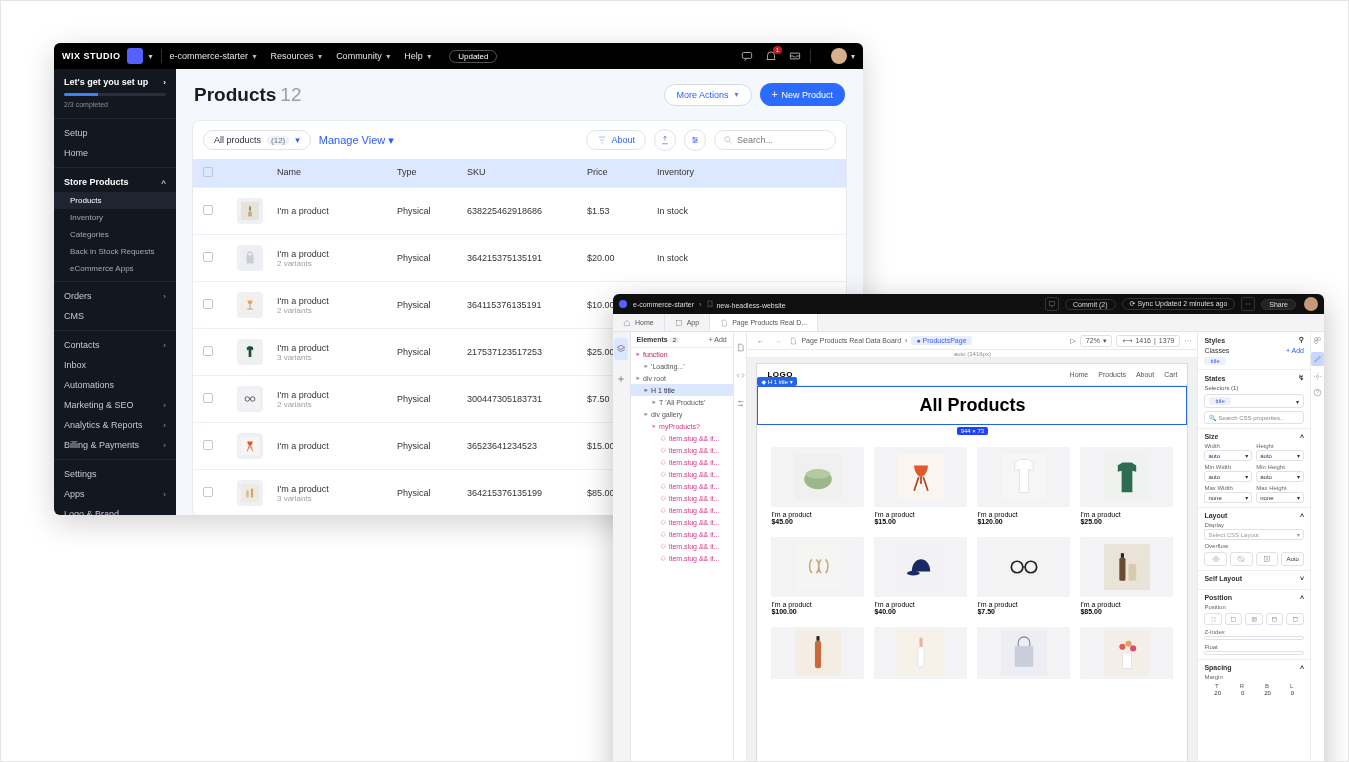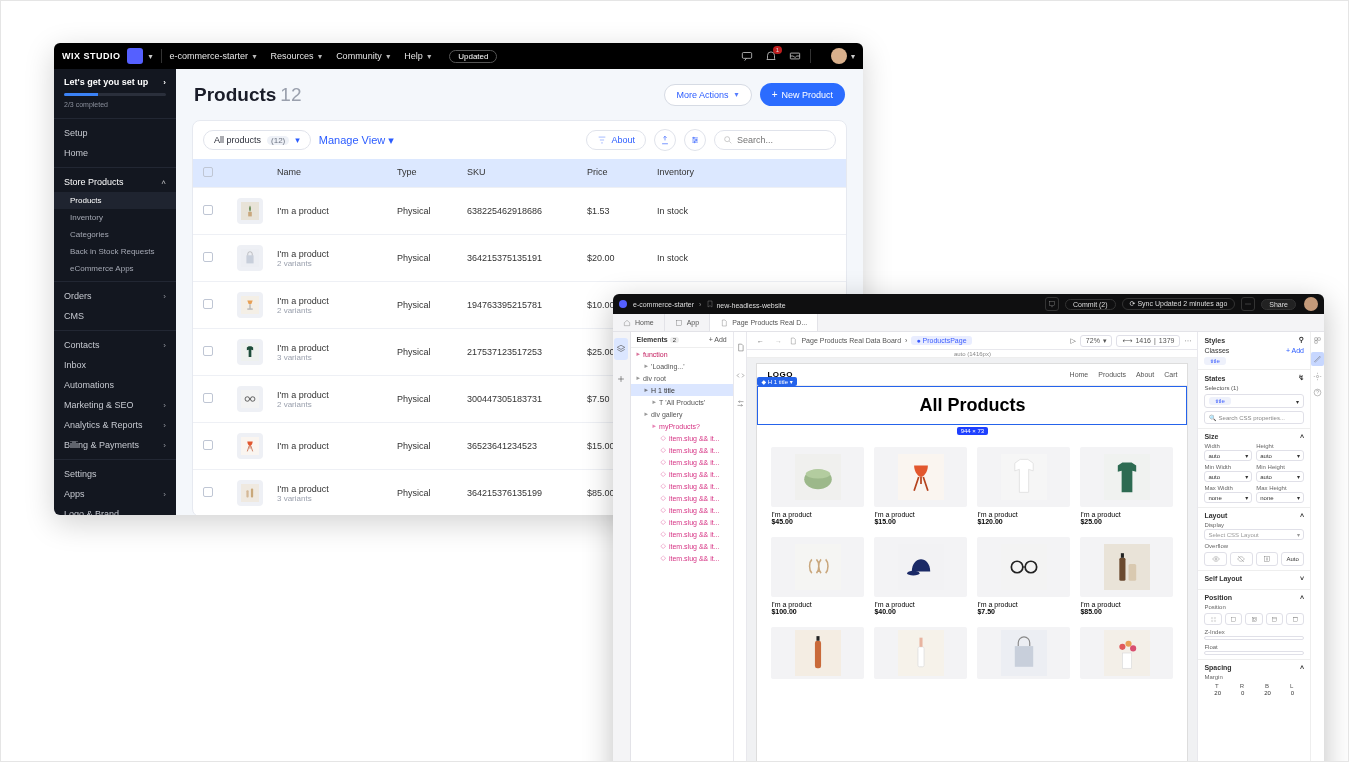--- a/index.html
+++ b/index.html
@@ -22,21 +22,21 @@
   
   .w1-side { width:122px; background:#131720; color:#c6c9d0; font-size:9px; overflow:hidden;}
   .w1-setup { padding:8px 10px 6px; }
   .w1-setup-row { display:flex; justify-content:space-between; align-items:center; color:#fff; font-weight:600;}
   .w1-setup-chev { font-size:8px;}
   .w1-progress { height:3px; background:#2a2f3b; border-radius:2px; margin-top:6px; overflow:hidden;}
   .w1-progress-fill { height:100%; width:33%; background:#3b82f6;}
   .w1-setup-sub { font-size:7px; color:#8a8f9b; margin-top:5px;}
   .w1-side-sep { height:1px; background:#222733; margin:4px 0;}
   .w1-side-item { padding:5px 10px; display:flex; justify-content:space-between; align-items:center; cursor:pointer;}
-  .w1-side-item.heading { color:#fff; font-weight:400;}
+  .w1-side-item.heading { color:#fff; font-weight:700;}
   .w1-side-sub { padding:4px 10px 4px 16px; font-size:8px; color:#a4a8b3; cursor:pointer;}
   .w1-side-sub.active { background:#1f2430; color:#fff;}
   .w1-side-chev { font-size:8px; opacity:.7;}
   
   .w1-main { flex:1; background:#f4f7fb; overflow:hidden;}
   .w1-header { display:flex; align-items:center; padding:14px 18px 10px;}
   .w1-title { font-size:19px; font-weight:700; color:#1a1d29;}
   .w1-title-count { color:#9aa0ad; font-weight:500; margin-left:4px;}
   .w1-header-spacer { flex:1;}
   .w1-btn-outline { background:#fff; border:1px solid #d6dbe4; color:#2b5cff; font-size:9px; padding:5px 12px; border-radius:14px; display:flex; align-items:flex-start; gap:4px; cursor:pointer;}
@@ -360,21 +360,21 @@
                     <rect x="19" y="18" width="2" height="10" fill="#999"></rect>
                     <rect x="14" y="28" width="12" height="2" fill="#999"></rect>
                   </svg>
                 </div>
               </div>
               <div class="w1-col-name">
                 <div>I'm a product</div>
                 <div class="w1-nm-sub">2 variants</div>
               </div>
               <div class="w1-col-type">Physical</div>
-              <div class="w1-col-sku">194763395215781</div>
+              <div class="w1-col-sku">364115376135191</div>
               <div class="w1-col-price">$10.00</div>
               <div class="w1-col-inv">In stock</div>
             </div>
             <div class="w1-row">
               <div class="w1-col-chk"><span class="w1-chk"></span></div>
               <div class="w1-col-img">
                 <div class="w1-thumb">
                   <svg viewBox="0 0 40 40">
                     <rect width="40" height="40" fill="#eef1ee"></rect>
                     <path d="M13 10l4-3h6l4 3v6l-4-1v16H17V15l-4 1z" fill="#1e4d3a"></path>

